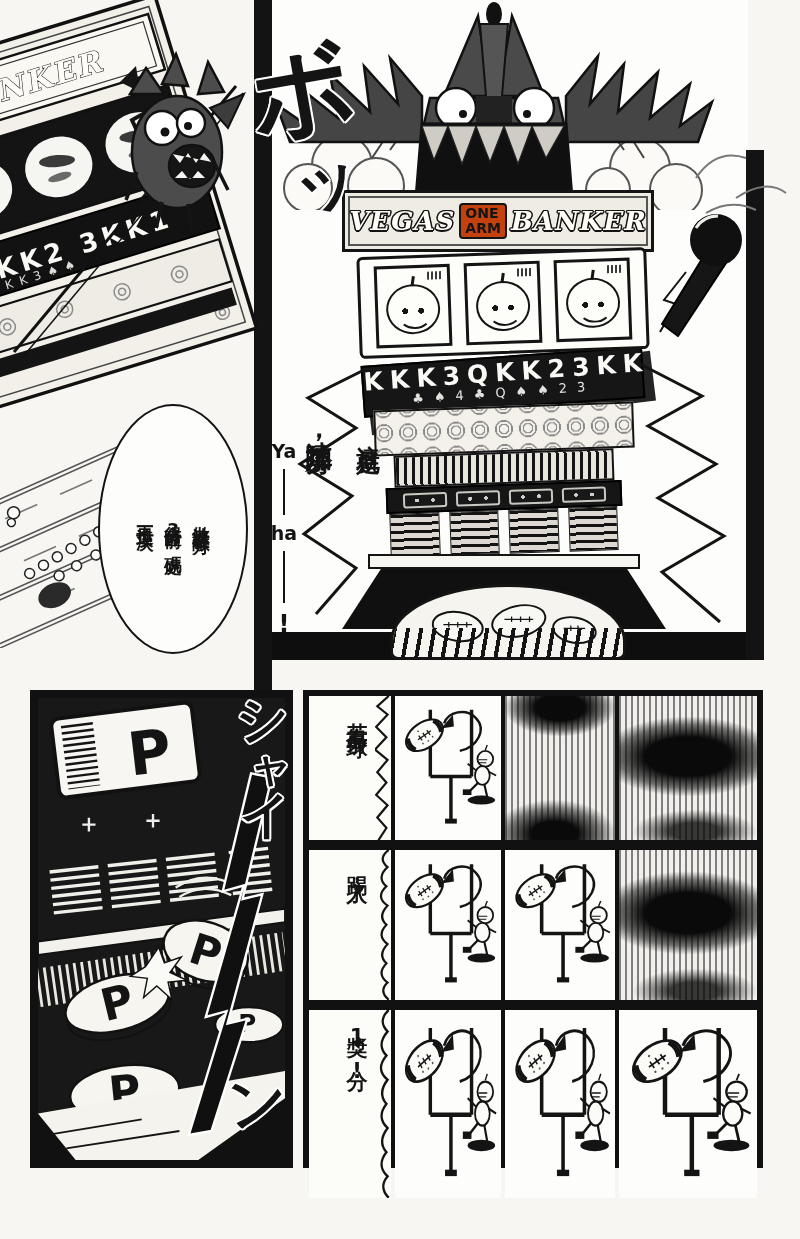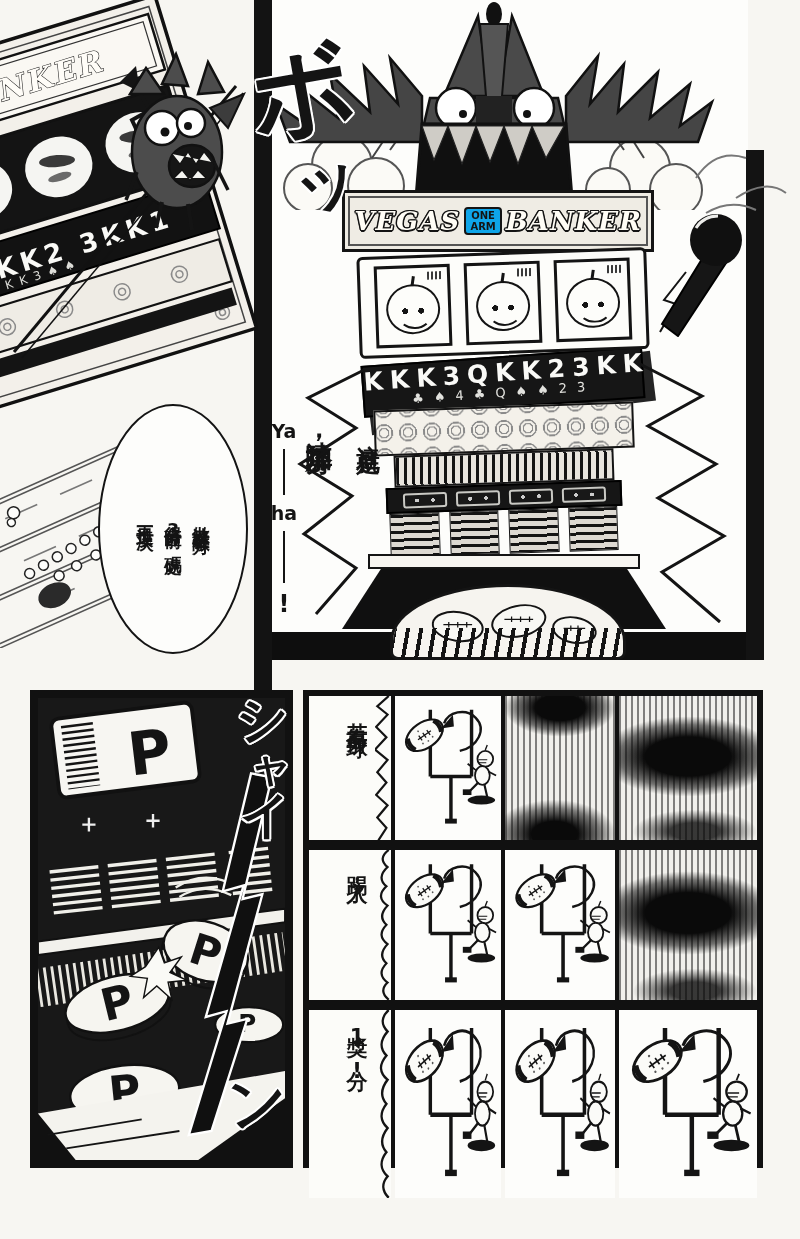--- a/index.html
+++ b/index.html
@@ -19,22 +19,22 @@
   
   .big-panel{left:272px;top:0;width:476px;height:660px;background:#fdfdfb;overflow:visible}
   .neck{left:172px;top:144px;width:116px;height:56px;background:#1a1a1a}
   .banner{left:70px;top:190px;width:312px;height:62px;background:#efece4;border:3px solid #141414;
           box-shadow:inset 0 0 0 3px #efece4,inset 0 0 0 5px #555;
           display:flex;align-items:center;justify-content:center;gap:4px;z-index:3}
   .banner-word{font-family:"DejaVu Serif","Liberation Serif",serif;font-weight:800;font-style:italic;
         font-size:26px;letter-spacing:1px;color:#fffdf6;
         text-shadow:-1.5px 0 #141414,1.5px 0 #141414,0 -1.5px #141414,0 1.5px #141414,
         -1px -1px #141414,1px -1px #141414,-1px 1px #141414,1px 1px #141414}
-  .banner-mid{display:flex;flex-direction:column;align-items:center;border:2px solid #141414;
-        border-radius:4px;padding:1px 4px;font-size:10px;font-weight:800;line-height:1.1;background:#0ea5e9}
+  .banner-mid{display:flex;flex-direction:column;border:2px solid #141414;
+        border-radius:4px;padding:1px 4px;font-size:14px;font-weight:800;line-height:1.1;background:#c2410c}
   .reelbox{left:86px;top:252px;width:290px;height:102px;background:#fdfdfa;border:3px solid #141414;
         border-radius:6px;display:flex;justify-content:center;gap:14px;padding:7px;transform:rotate(-2deg);z-index:3}
   .reel{width:76px;height:82px;border:3px solid #141414;background:#fdfdfa;position:relative}
   .reel::after{content:"";position:absolute;top:4px;right:5px;width:15px;height:8px;
         background:repeating-linear-gradient(90deg,#3a3a3a 0 2px,transparent 2px 4px)}
   .face{width:54px;height:50px;border:2.5px solid #141414;border-radius:50%;margin:16px auto 0;position:relative;
         background:radial-gradient(circle 3px at 34% 54%,#141414 95%,transparent),
                    radial-gradient(circle 3px at 66% 54%,#141414 95%,transparent),#fdfdfa}
   .face::before{content:"";position:absolute;left:48%;top:-10px;width:3px;height:10px;background:#141414;transform:rotate(10deg)}
   .face::after{content:"";position:absolute;left:20%;top:34%;width:58%;height:50%;
@@ -62,21 +62,21 @@
   .shelf{left:96px;top:554px;width:272px;height:15px;background:#f7f5f0;border:2.5px solid #141414;z-index:2}
   .skirt{left:70px;top:569px;width:324px;height:60px;background:#101010;
         clip-path:polygon(12% 0,88% 0,100% 100%,0 100%);z-index:1}
   .bottomband{left:0;top:632px;width:476px;height:28px;background:#0e0e0e;z-index:0}
   .tray{left:118px;top:584px;width:236px;height:76px;background:#f6f4ef;border:3px solid #141414;
         border-radius:50% 50% 8px 8px/75% 75% 8px 8px;z-index:3;overflow:hidden;position:absolute}
   .tray::before{content:"";position:absolute;left:0;right:0;top:58%;bottom:0;
         background:repeating-linear-gradient(100deg,#141414 0 4px,transparent 4px 13px)}
   .speech-c1{left:352px;top:426px;font-size:24px;font-weight:600;letter-spacing:3px;z-index:20}
   .speech-c2{left:301px;top:420px;font-size:27px;font-weight:900;letter-spacing:2px;z-index:20}
-  .speech-ya{left:266px;top:420px;width:36px;display:flex;flex-direction:column;align-items:center;gap:7px;z-index:20}
+  .speech-ya{left:266px;top:440px;width:36px;display:flex;flex-direction:column;align-items:center;gap:7px;z-index:20}
   .speech-ya span{font-size:19px;font-weight:800}
   .ya-dash{width:2.5px;background:#141414}
   .sfx-bo{left:250px;top:40px;font-size:102px;transform:rotate(-10deg);z-index:30;line-height:1}
   .sfx-tsu{left:293px;top:148px;font-size:66px;transform:rotate(-18deg);z-index:30;line-height:1}
 
   
   .bubble{left:98px;top:404px;width:150px;height:250px;background:#fdfdfb;border:2.5px solid #141414;
         border-radius:50%;z-index:5;display:flex;align-items:center;justify-content:center}
   .bubble-text{font-size:17.5px;font-weight:600;line-height:1.6;letter-spacing:2px}
 

